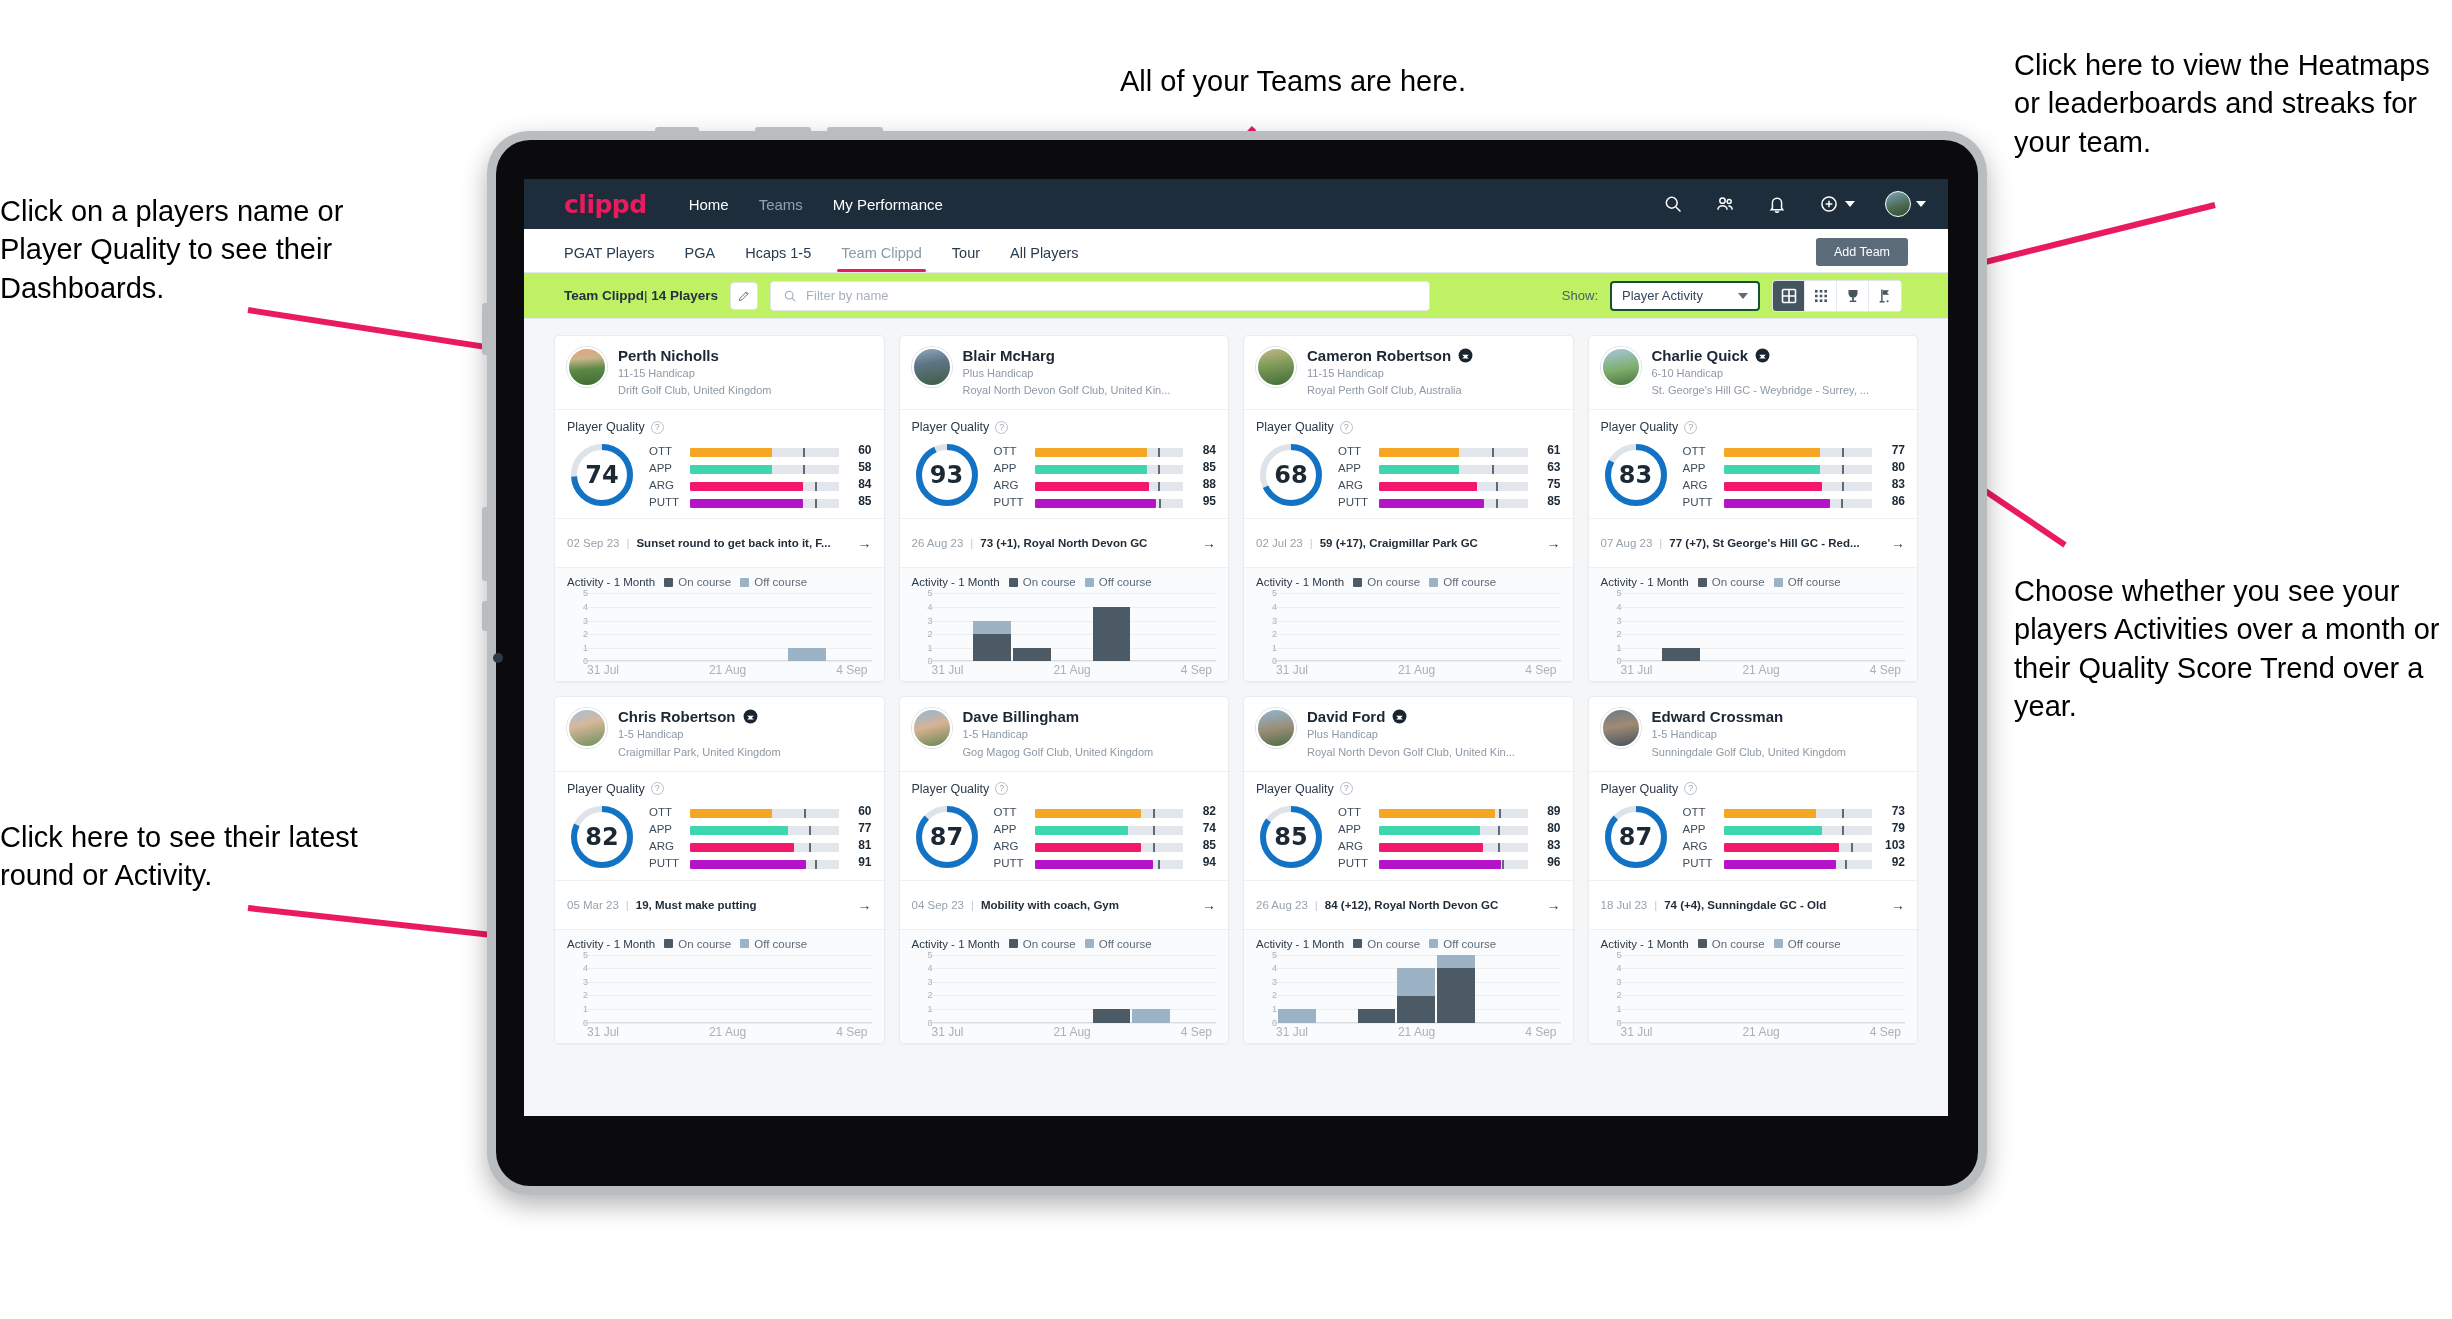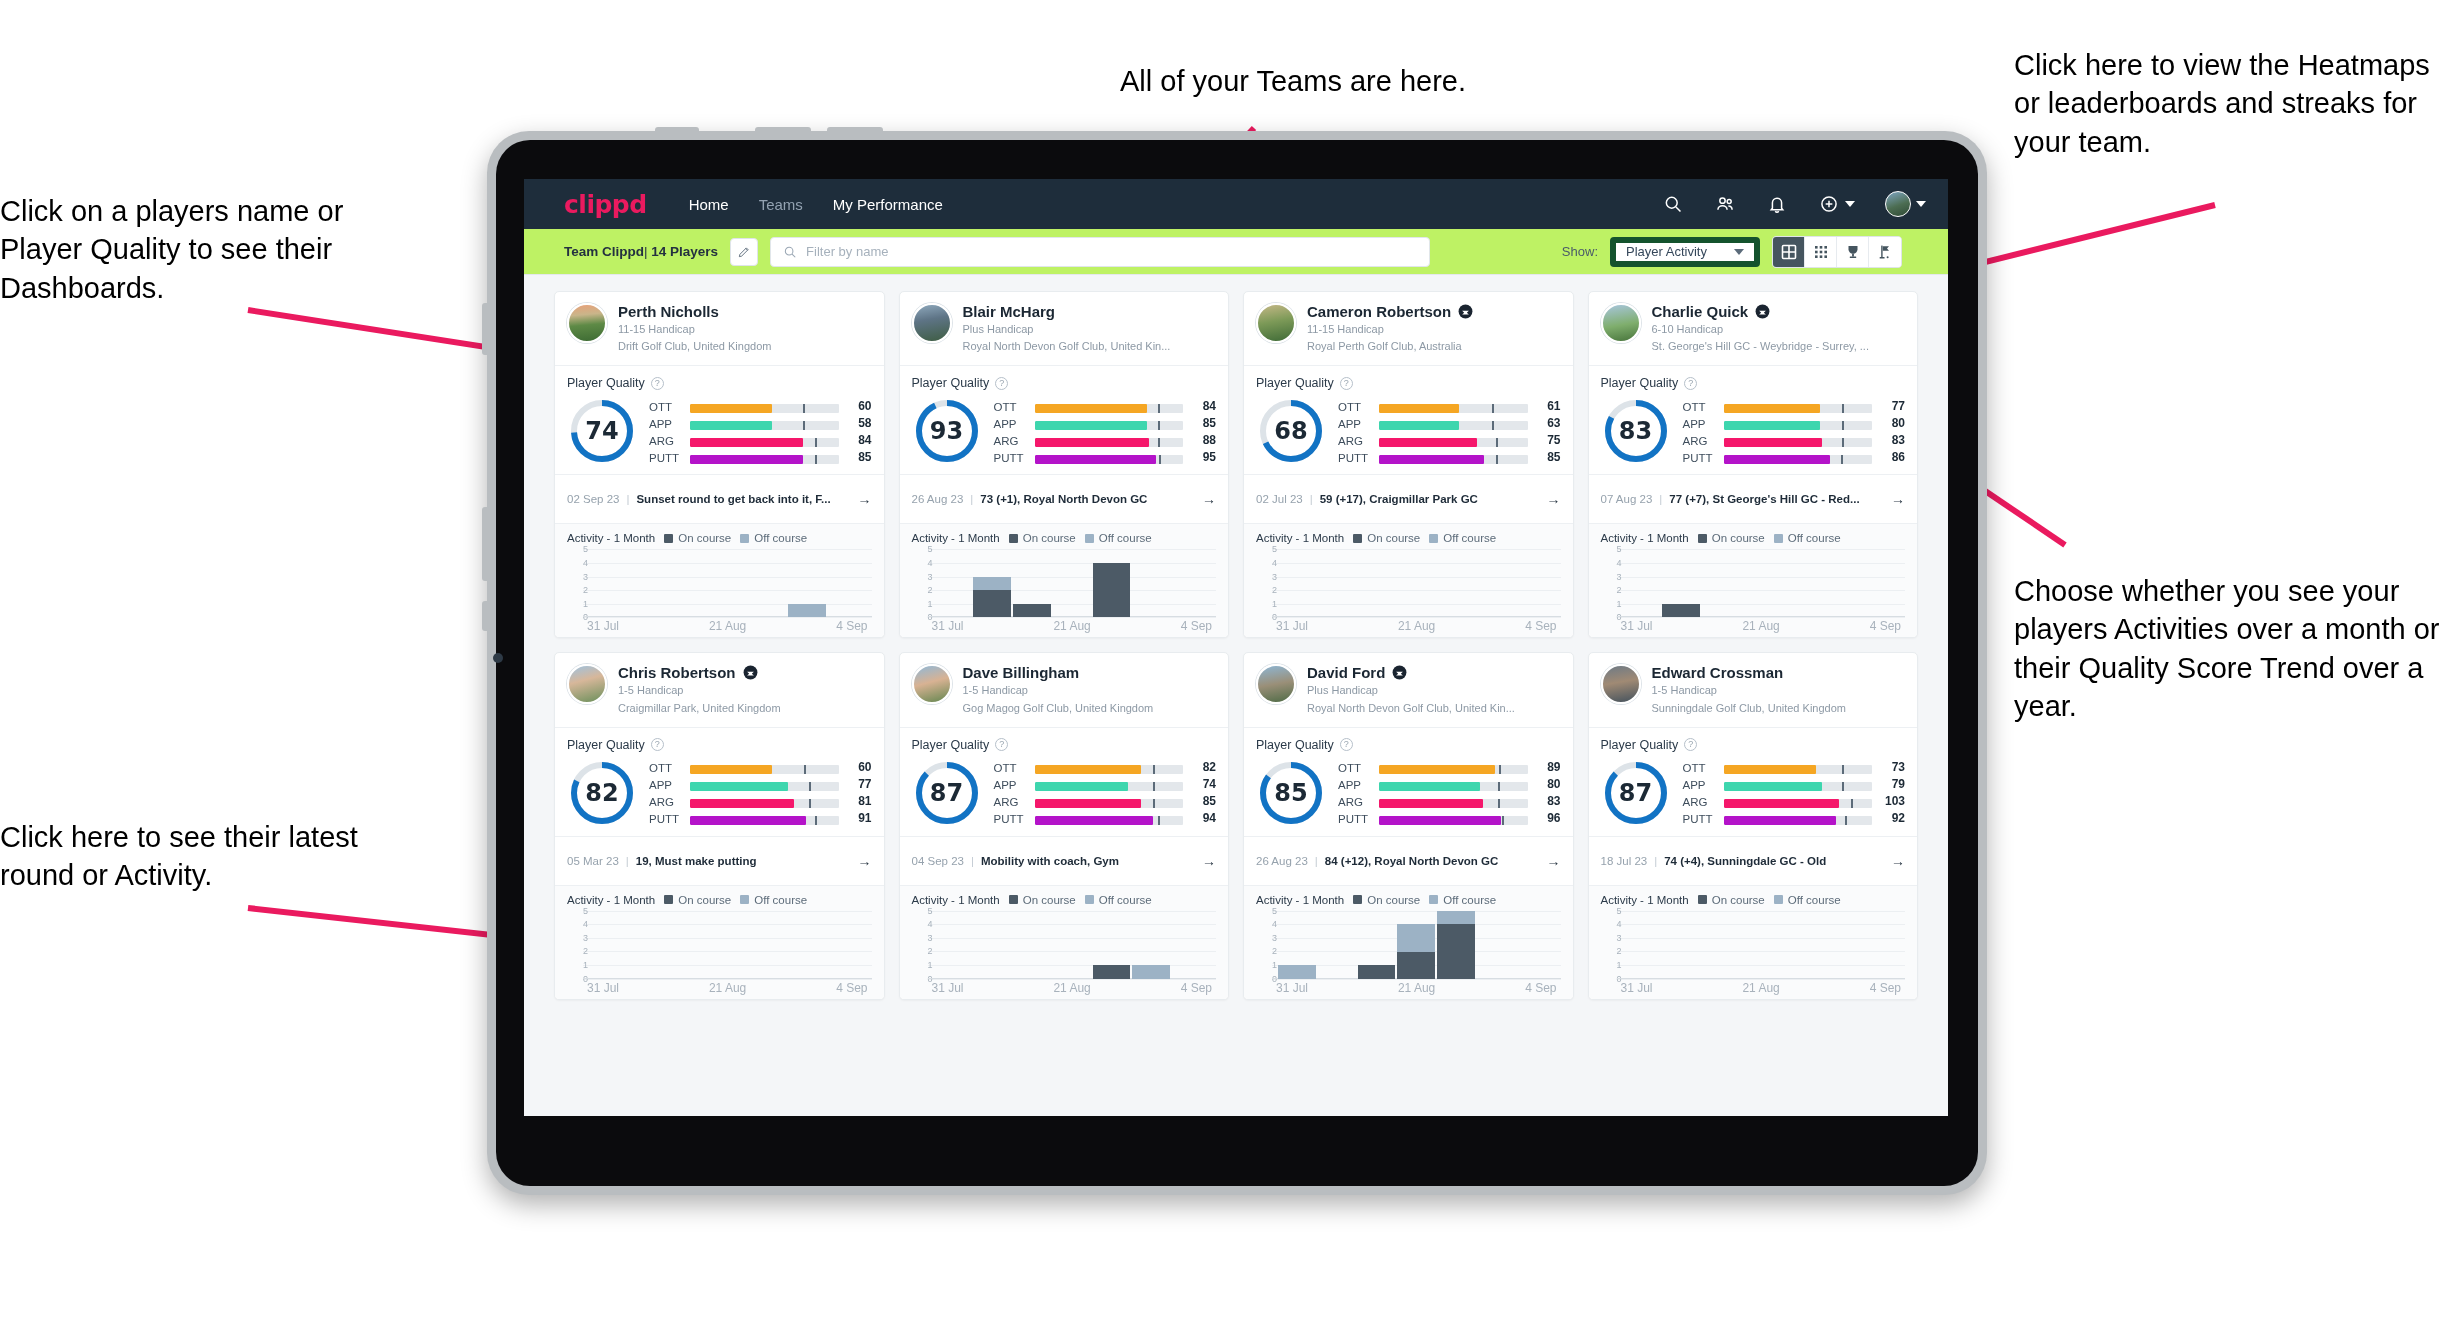--- a/index.html
+++ b/index.html
@@ -117,21 +117,21 @@
   .pencil-btn svg { width: 14px; height: 14px; stroke: #5b6b7a; fill: none; stroke-width: 1.6; }
   .searchbox {
     flex: 1; height: 30px; background: #ffffff; border: 1px solid #e1e6ea;
     border-radius: 4px; display: flex; align-items: center; gap: 9px; padding: 0 12px;
     max-width: 660px;
   }
   .searchbox svg { width: 14px; height: 14px; stroke: #9aa7b4; fill:none; stroke-width: 1.8; }
   .search-ph { font-size: 13px; color: #a6b1bc; }
   .show-label { font-size: 13px; color: #4a5a69; margin-left: auto; }
   .select {
-    width: 150px; height: 30px; background: #ffffff; border: 6px solid #14532d;
+    width: 150px; height: 30px; background: #ffffff; border: 2px solid #14532d;
     border-radius: 4px; display: flex; align-items: center; padding: 0 10px;
     font-size: 13px; color: #35475a;
   }
   .select .chev { margin-left: auto; width: 0; height: 0;
     border-left: 5px solid transparent; border-right: 5px solid transparent; border-top: 6px solid #5b6b7a; }
   .viewtoggle { display: flex; border: 1px solid #dfe4e9; border-radius: 4px; overflow: hidden; background:#fff; }
   .vt {
     width: 32px; height: 30px; display:flex; align-items:center; justify-content:center;
     border-right: 1px solid #e7ebef; background: #ffffff;
   }
@@ -292,20 +292,29 @@
         </div>
         <div class="caret"></div>
       </div>
       <div class="plus-wrap">
         <div class="avatar-nav"></div>
         <div class="caret"></div>
       </div>
     </div>
   </div>
 
+  <div class="subtabs">
+    <div class="subtab">PGAT Players</div>
+    <div class="subtab">PGA</div>
+    <div class="subtab">Hcaps 1-5</div>
+    <div class="subtab dim active">Team Clippd</div>
+    <div class="subtab">Tour</div>
+    <div class="subtab">All Players</div>
+    <div class="add-team">Add Team</div>
+  </div>
 
   <div class="toolbar">
     <div class="team-label">
       <b>Team Clippd</b><span>|</span> <b>14 Players</b>
     </div>
     <div class="pencil-btn">
       <svg viewBox="0 0 24 24">
           <path d="M4 20l4-1 11-11-3-3L5 16z"></path>
           <path d="M15 6l3 3"></path>
         </svg>

